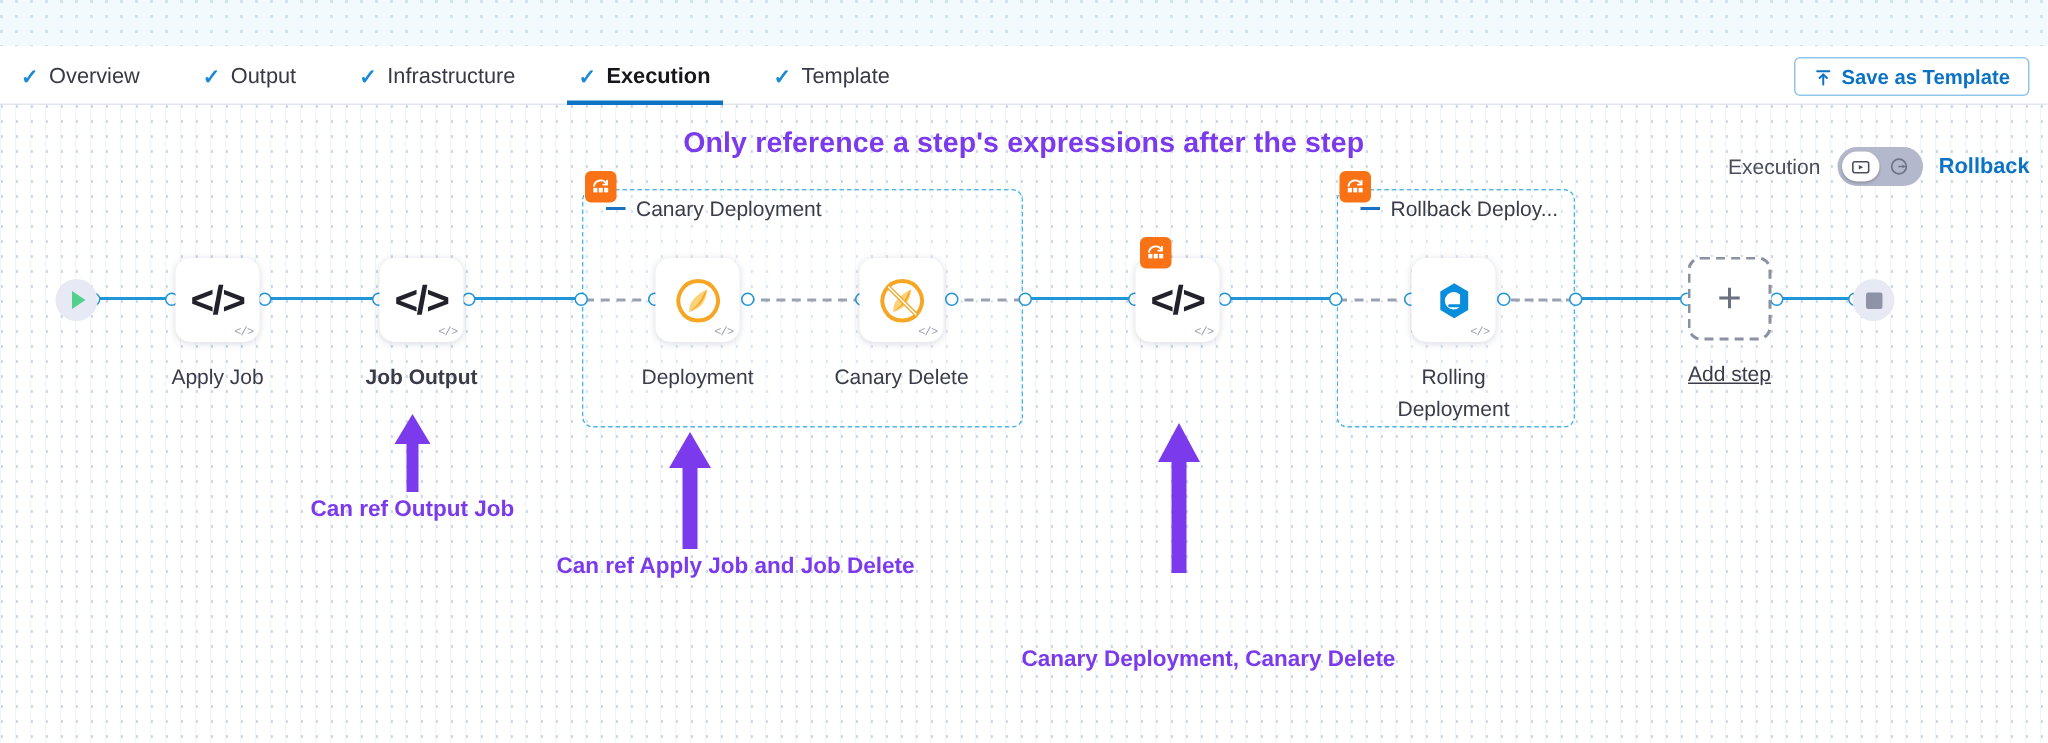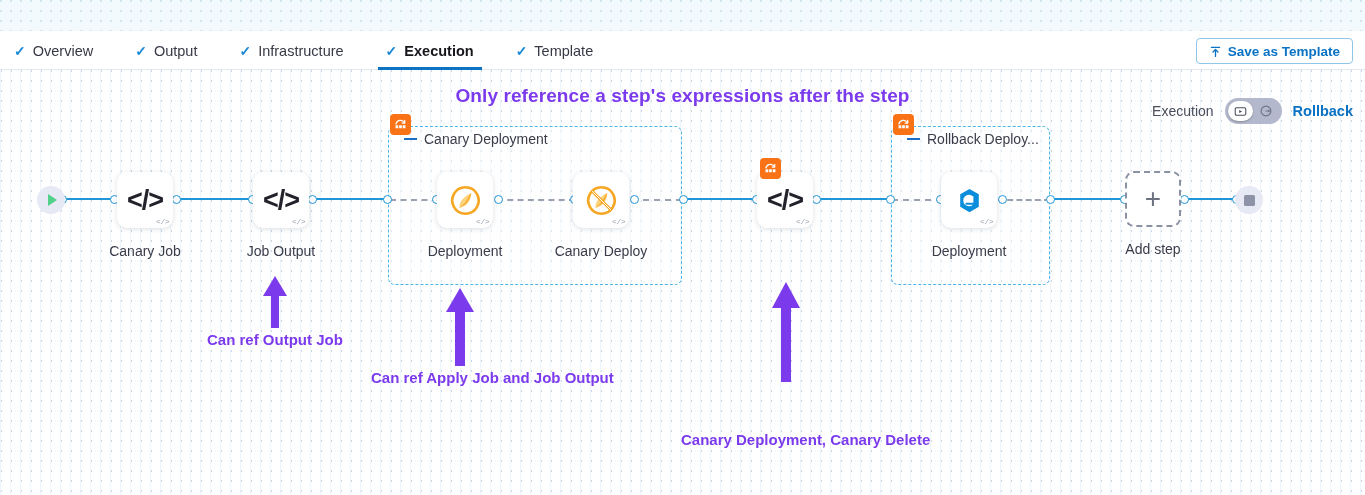--- a/index.html
+++ b/index.html
@@ -282,27 +282,27 @@
     <div class="tri"></div>
   </div>
   <div class="terminal" style="left:1235px; top:186px;">
     <div class="sq"></div>
   </div>
 
   <div class="node" style="left:117px; top:172px;">
     <span class="code">&lt;/&gt;</span>
     <span class="mini">&lt;/&gt;</span>
   </div>
-  <div class="node-label" style="left:80px; top:241px;">Canary Job</div>
+  <div class="node-label" style="left:80px; top:241px;">Apply Job</div>
 
   <div class="node" style="left:253px; top:172px;">
     <span class="code">&lt;/&gt;</span>
     <span class="mini">&lt;/&gt;</span>
   </div>
-  <div class="node-label" style="left:216px; top:241px;">Job Output</div>
+  <div class="node-label" style="left:216px; top:241px;font-weight:bold;">Job Output</div>
 
   <div class="node" style="left:437px; top:172px;">
     <svg width="33" height="33" viewBox="0 0 40 40">
       <path d="M20 4 A16 16 0 1 1 19.9 4 Z" fill="none" stroke="#f6a622" stroke-width="3.2"></path>
       <path d="M27 11 C27 20 22 27 13 29 C12 25 14 20 19 16 C22 13.5 25 11.8 27 11 Z" fill="#fdd27a"></path>
       <path d="M27 11 C25 20 20 26 12 29 C16 27 21 22 23.5 16.5 C25 13.5 26.3 11.6 27 11 Z" fill="#f6a622"></path>
     </svg>
     <span class="mini">&lt;/&gt;</span>
   </div>
   <div class="node-label" style="left:400px; top:241px;">
@@ -312,21 +312,21 @@
   <div class="node" style="left:573px; top:172px;">
     <svg width="33" height="33" viewBox="0 0 40 40">
       <path d="M20 4 A16 16 0 1 1 19.9 4 Z" fill="none" stroke="#f6a622" stroke-width="3.2"></path>
       <path d="M27 11 C27 20 22 27 13 29 C12 25 14 20 19 16 C22 13.5 25 11.8 27 11 Z" fill="#fdd27a"></path>
       <path d="M27 11 C25 20 20 26 12 29 C16 27 21 22 23.5 16.5 C25 13.5 26.3 11.6 27 11 Z" fill="#f6a622"></path>
       <path d="M9 9 L31 31" stroke="#f6a622" stroke-width="3.4" stroke-linecap="round"></path>
       <path d="M9 9 L31 31" stroke="#ffffff" stroke-width="1.2" stroke-linecap="round"></path>
     </svg>
     <span class="mini">&lt;/&gt;</span>
   </div>
-  <div class="node-label" style="left:536px; top:241px;">Canary Deploy</div>
+  <div class="node-label" style="left:536px; top:241px;">Canary Delete</div>
 
   <div class="node" style="left:757px; top:172px;">
     <span class="code">&lt;/&gt;</span>
     <span class="mini">&lt;/&gt;</span>
   </div>
   <div class="grp-badge" style="left:760px; top:158px;">
     <svg width="15" height="15" viewBox="0 0 20 20">
       <path d="M4 9.2 a6 6 0 0 1 11.2 -1.6" fill="none" stroke="#fff" stroke-width="1.7" stroke-linecap="round"></path>
       <path d="M15.6 4.6 L15.6 8.1 L12.3 8.1" fill="none" stroke="#fff" stroke-width="1.7" stroke-linecap="round" stroke-linejoin="round"></path>
       <rect x="3.4" y="11" width="3.6" height="4" fill="#fff"></rect>
@@ -336,37 +336,38 @@
   </div>
 
   <div class="node" style="left:941px; top:172px;">
     <svg width="31" height="31" viewBox="0 0 40 40">
       <path d="M20 5 L32 12 L32 28 L20 35 L8 28 L8 12 Z" fill="#0a8ddb"></path>
       <path d="M24.5 14.5 A7.5 7.5 0 1 0 24.5 25.5 L16 25.5 A1.2 1.2 0 0 1 16 23 L25 23 L25 14.5 Z" fill="#ffffff"></path>
     </svg>
     <span class="mini">&lt;/&gt;</span>
   </div>
   <div class="node-label" style="left:904px; top:241px;">
+    <div>Rolling</div>
     <div>Deployment</div>
   </div>
 
   <div class="addstep" style="left:1125px; top:171px;">
     <span>+</span>
   </div>
-  <div class="node-label" style="left:1088px; top:239px;">Add step</div>
+  <div class="node-label" style="left:1088px; top:239px;text-decoration:underline;">Add step</div>
 
   <svg class="arrow" style="left:260px; top:276px;" width="30" height="52" viewBox="0 0 30 52">
     <path d="M15 0 L27 20 L19 20 L19 52 L11 52 L11 20 L3 20 Z" fill="#7c3aed"></path>
   </svg>
   <div class="anno" style="left:207px; top:330px;">Can ref Output Job</div>
 
   <svg class="arrow" style="left:444px; top:288px;" width="32" height="78" viewBox="0 0 32 78">
     <path d="M16 0 L30 24 L21 24 L21 78 L11 78 L11 24 L2 24 Z" fill="#7c3aed"></path>
   </svg>
-  <div class="anno" style="left:371px; top:368px;">Can ref Apply Job and Job Output</div>
+  <div class="anno" style="left:371px; top:368px;">Can ref Apply Job and Job Delete</div>
 
   <svg class="arrow" style="left:770px; top:282px;" width="32" height="100" viewBox="0 0 32 100">
     <path d="M16 0 L30 26 L21 26 L21 100 L11 100 L11 26 L2 26 Z" fill="#7c3aed"></path>
   </svg>
   <div class="anno" style="left:681px; top:390px;">
     <div>Canary Deployment, Canary Delete</div>
   </div>
 
 </div>
 

